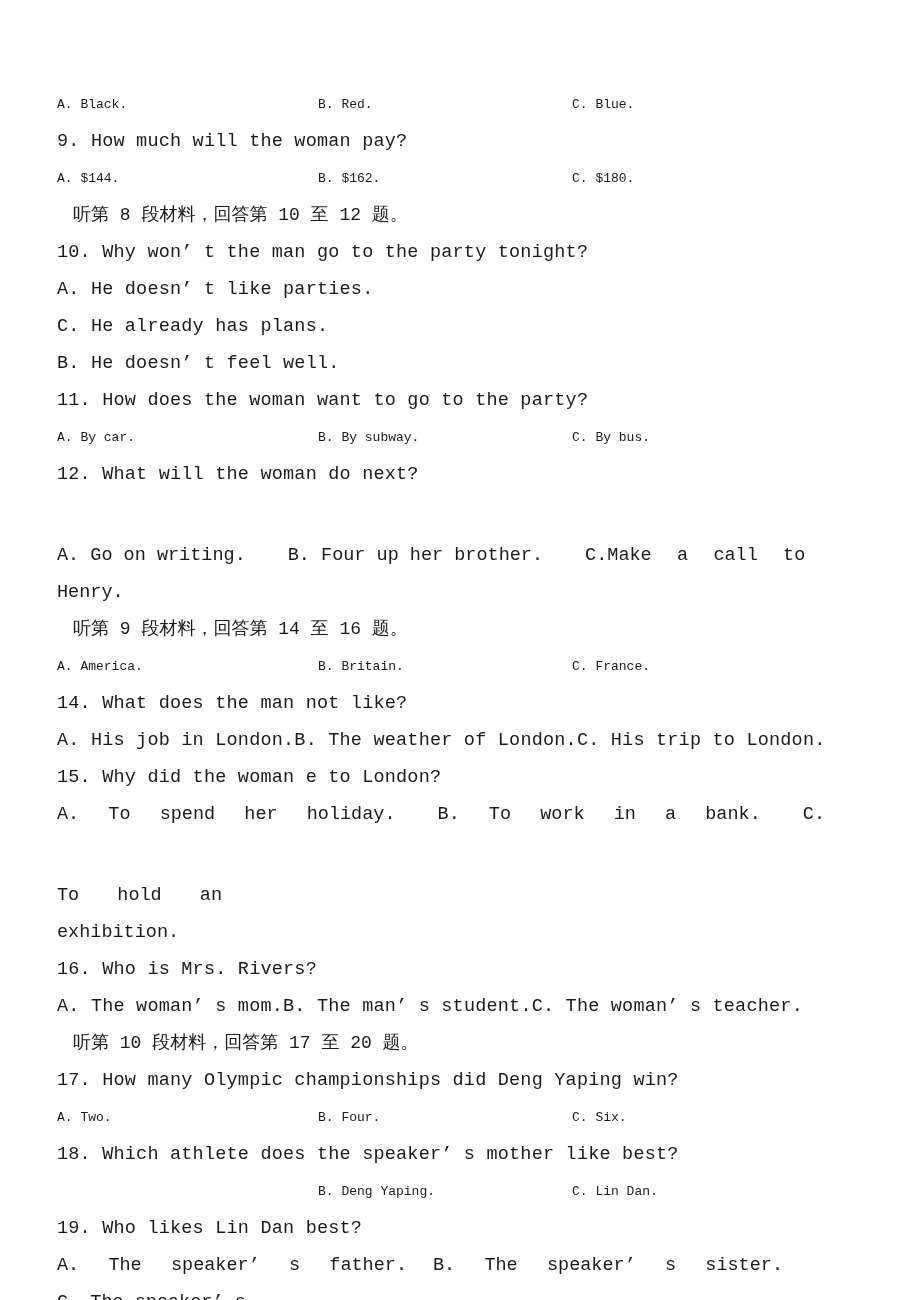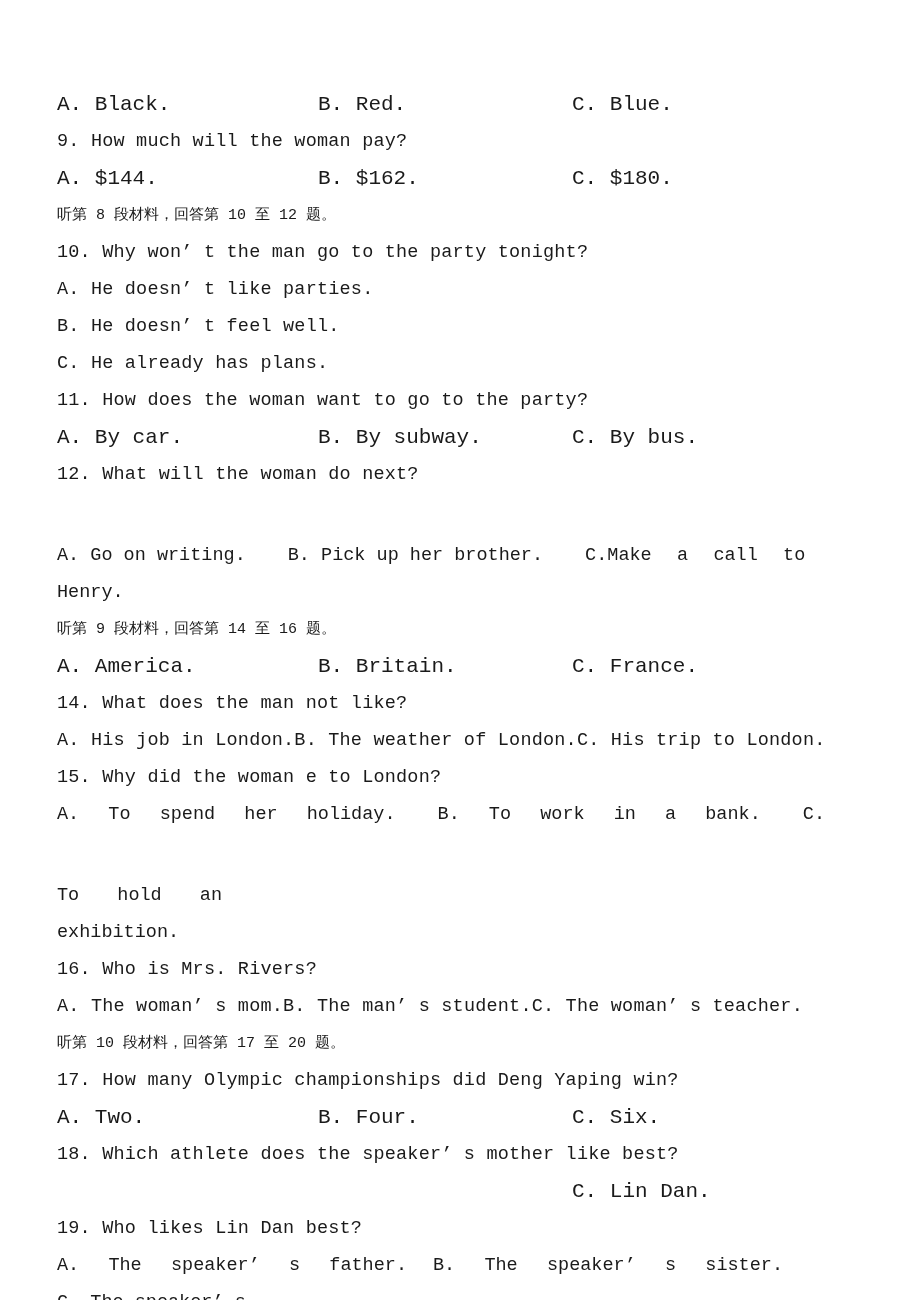--- a/index.html
+++ b/index.html
@@ -26,21 +26,21 @@
     line-height: 37px;
     font-size: 18.5px;
     white-space: nowrap;
     letter-spacing: 0.2px;
   }
   
   .opts {
     position: relative;
     height: 37px;
     line-height: 37px;
-    font-size: 21px;
+    font-size: 13px;
   }
   .opts .oa { position: absolute; left: 0px;   white-space: nowrap; }
   .opts .ob { position: absolute; left: 261px; white-space: nowrap; }
   .opts .oc { position: absolute; left: 499px; white-space: nowrap; margin-left: 16px; }
 
   
   .optwrap {
     font-size: 18.5px;
     line-height: 37px;
     text-align: justify;
@@ -51,23 +51,24 @@
   .optwrap .gap-sm { display: inline-block; width: 26px; }
   .optwrap .gap-md { display: inline-block; width: 42px; }
   .optwrap .stretch {
     display: inline-block;
     text-align: justify;
     text-align-last: justify;
     margin-top: 44px;
   }
 
   .cn {
-    font-size: 15px;
+    font-size: 18px;
     line-height: 37px;
     white-space: nowrap;
+    margin-left: 16px;
   }
 </style>
 </head>
 <body>
 
 <div class="page">
 
   <div class="opts">
     <span class="oa">A. Black.</span>
     <span class="ob">B. Red.</span>
@@ -79,35 +80,35 @@
   <div class="opts">
     <span class="oa">A. $144.</span>
     <span class="ob">B. $162.</span>
     <span class="oc">C. $180.</span>
   </div>
 
   <div class="cn">听第 8 段材料，回答第 10 至 12 题。</div>
 
   <div class="line">10. Why won’ t the man go to the party tonight?</div>
   <div class="line">A. He doesn’ t like parties.</div>
+  <div class="line">C. He already has plans.</div>
   <div class="line">B. He doesn’ t feel well.</div>
-  <div class="line">C. He already has plans.</div>
 
   <div class="line">11. How does the woman want to go to the party?</div>
 
   <div class="opts">
     <span class="oa">A. By car.</span>
     <span class="ob">B. By subway.</span>
     <span class="oc">C. By bus.</span>
   </div>
 
   <div class="line">12. What will the woman do next?</div>
 
   <div class="optwrap">
-    <span>A. Go on writing.</span><span class="gap-md"></span><span>B. Pick up her brother.</span><span class="gap-md"></span><span>C.</span><span class="stretch" style="width:198px">Make a call to</span><br><span>Henry.</span>
+    <span>A. Go on writing.</span><span class="gap-md"></span><span>B. Four up her brother.</span><span class="gap-md"></span><span>C.</span><span class="stretch" style="width:198px">Make a call to</span><br><span>Henry.</span>
   </div>
 
   <div class="cn">听第 9 段材料，回答第 14 至 16 题。</div>
 
 
   <div class="opts">
     <span class="oa">A. America.</span>
     <span class="ob">B. Britain.</span>
     <span class="oc">C. France.</span>
   </div>
@@ -132,20 +133,21 @@
 
   <div class="opts">
     <span class="oa">A. Two.</span>
     <span class="ob">B. Four.</span>
     <span class="oc">C. Six.</span>
   </div>
 
   <div class="line">18. Which athlete does the speaker’ s mother like best?</div>
 
   <div class="opts">
+    <span class="ob">B. Deng Yaping.</span>
     <span class="oc">C. Lin Dan.</span>
   </div>
 
   <div class="line">19. Who likes Lin Dan best?</div>
 
   <div class="optwrap">
     <span>A. The speaker’ s father.</span><span class="gap-sm"></span><span>B. The speaker’ s sister.</span><span class="gap-md"></span><span>C. The speaker’ s</span><br><span>writing.</span>
   </div>
 
 </div>

